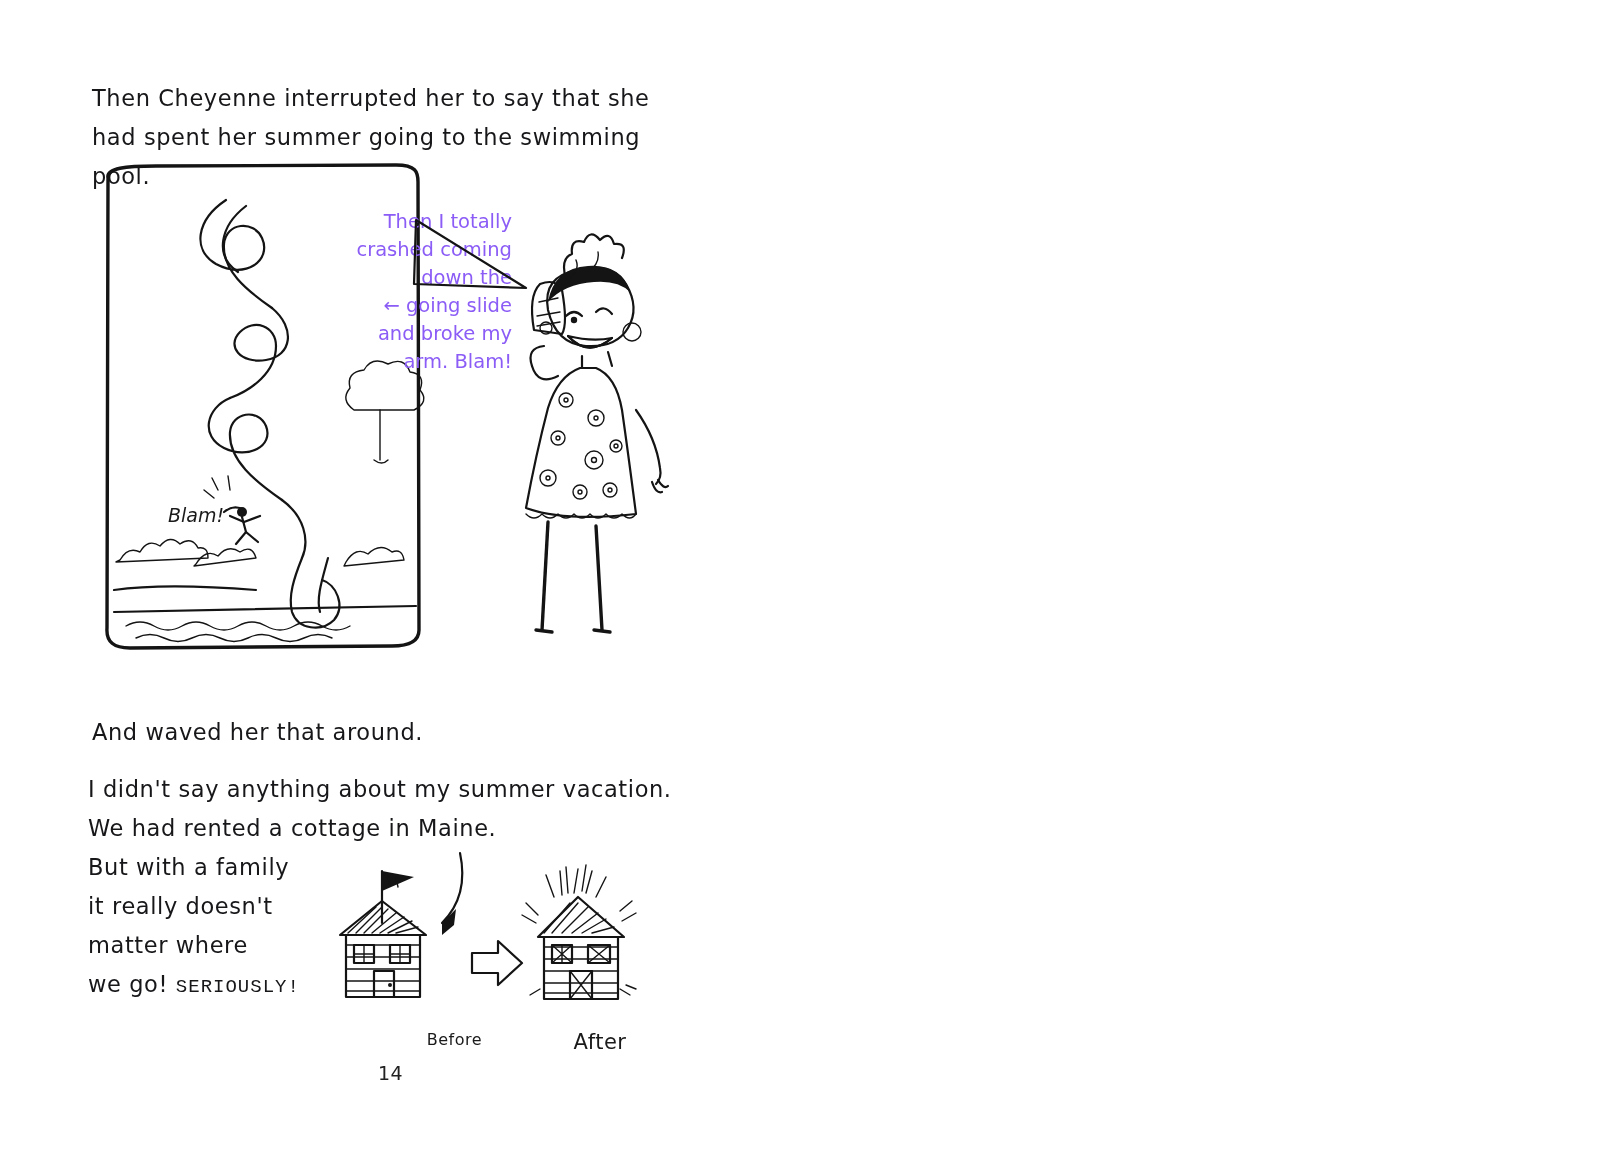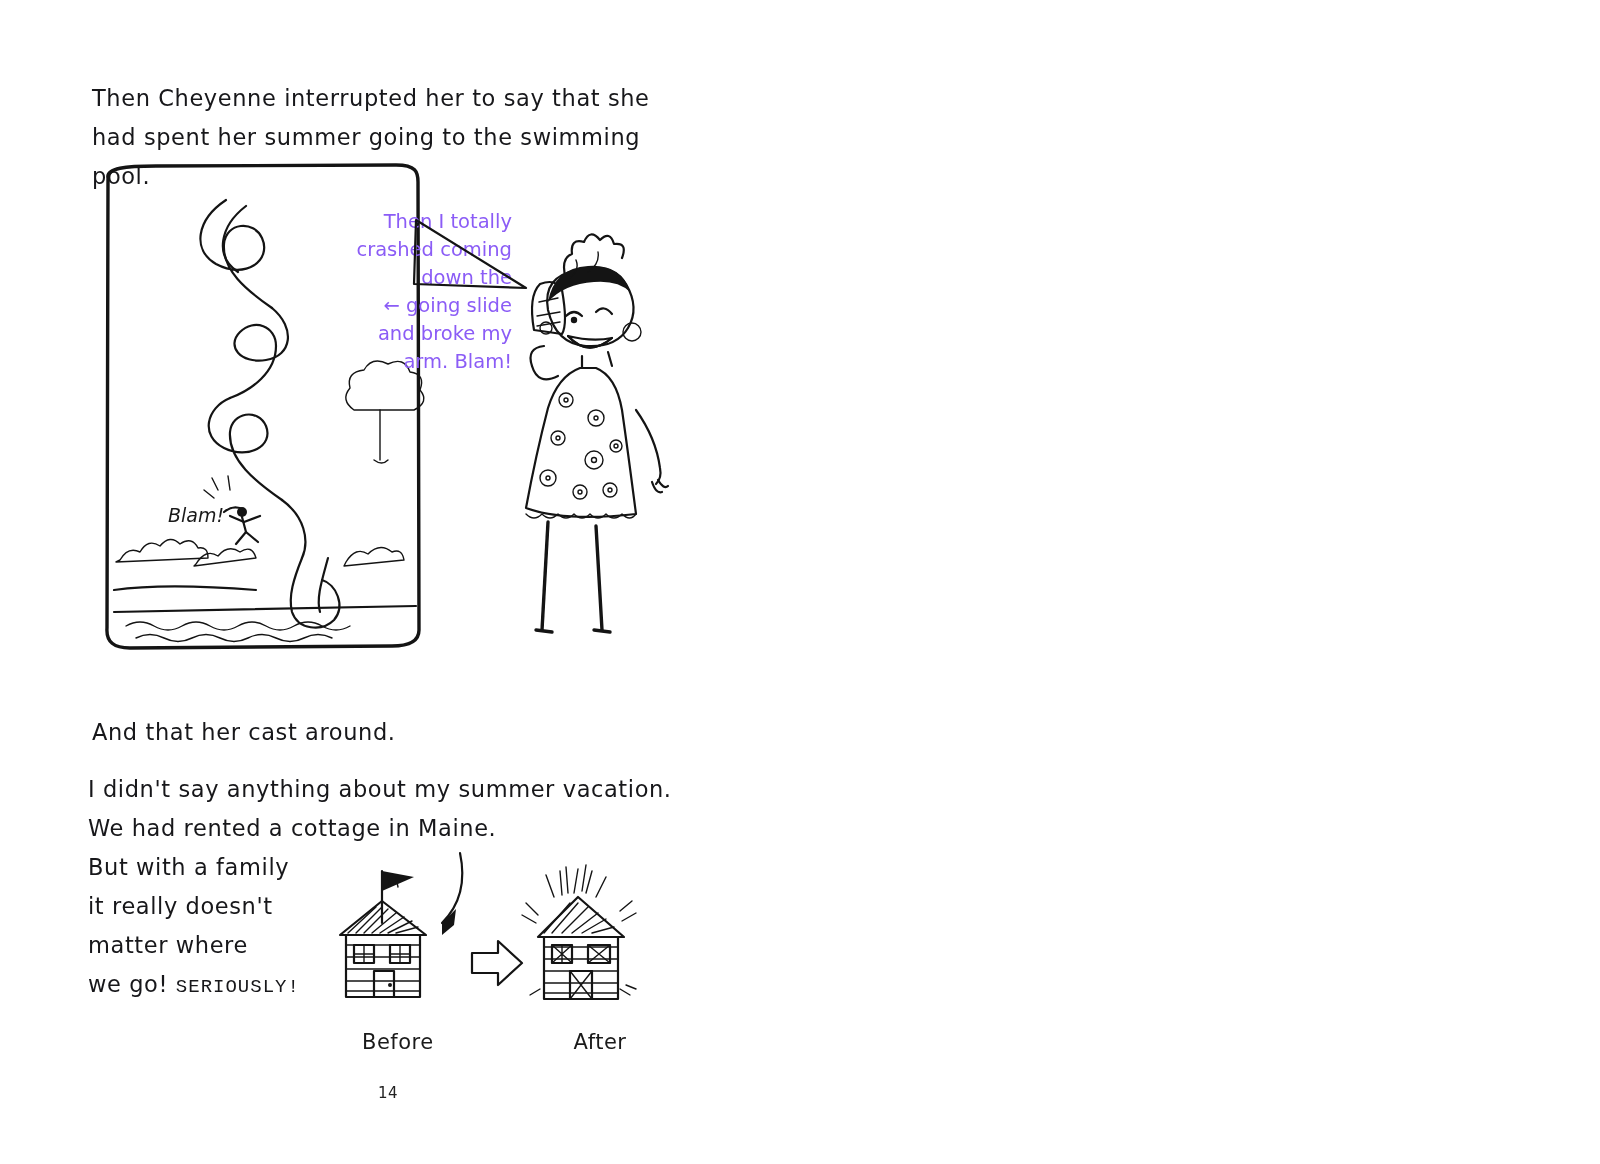--- a/index.html
+++ b/index.html
@@ -75,37 +75,37 @@
     left: 330px;
     top: 845px;
     width: 360px;
     height: 215px;
   }
   .cap-before {
     position: absolute;
     left: 362px;
     top: 1030px;
     width: 120px;
-    text-align: left;
-    font-size: 21px;
+    text-align: right;
+    font-size: 16px;
     letter-spacing: .5px;
   }
   .cap-after {
     position: absolute;
     left: 545px;
     top: 1030px;
     width: 110px;
     text-align: center;
     font-size: 21px;
     letter-spacing: .5px;
   }
   .folio {
     position: absolute;
-    bottom: 62px;
-    font-size: 15px;
+    bottom: 80px;
+    font-size: 19px;
     color: #222;
     letter-spacing: .5px;
   }
   #folio-left { left: 378px; }
 
   .emoji-inline {
     display: inline-block;
     vertical-align: -5px;
   }
   svg { display: block; overflow: visible; }
@@ -254,21 +254,21 @@
           <path class="ink-thin" d="M474,118 q10,-8 6,-18 M492,112 q12,-8 10,-20"></path>
 
           <path class="ink-thick" d="M452,362 L446,470"></path>
           <path class="ink-thick" d="M500,366 L506,470"></path>
           <path class="ink-thick" d="M440,470 L456,472 M498,470 L514,472"></path>
         </g>
       </svg>
     </div>
 
     <div id="left-para-2">
-      <p class="prose">And that her cast around.</p>
+      <p class="prose">And waved her that around.</p>
     </div>
 
     <div id="left-para-3">
       <div class="prose">I didn't say anything about my summer vacation.</div>
       <div class="prose">We had rented a cottage in Maine.</div>
       <div class="prose">But with a family</div>
       <div class="prose">it really doesn't</div>
       <div class="prose">matter where</div>
       <div class="prose">
         <span>we go!</span>

